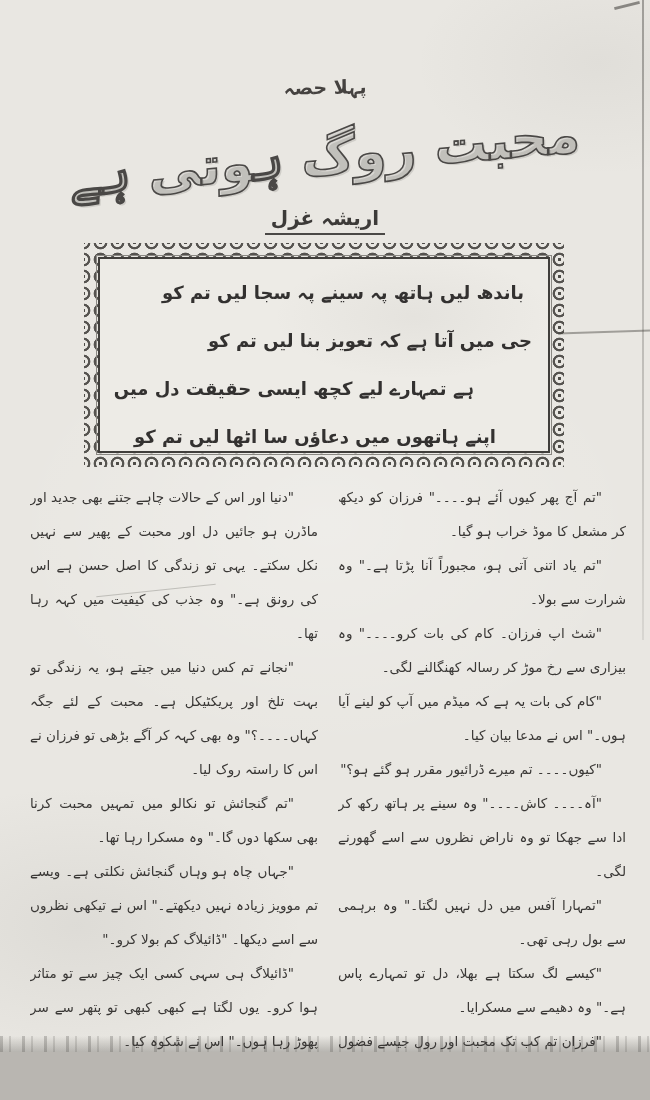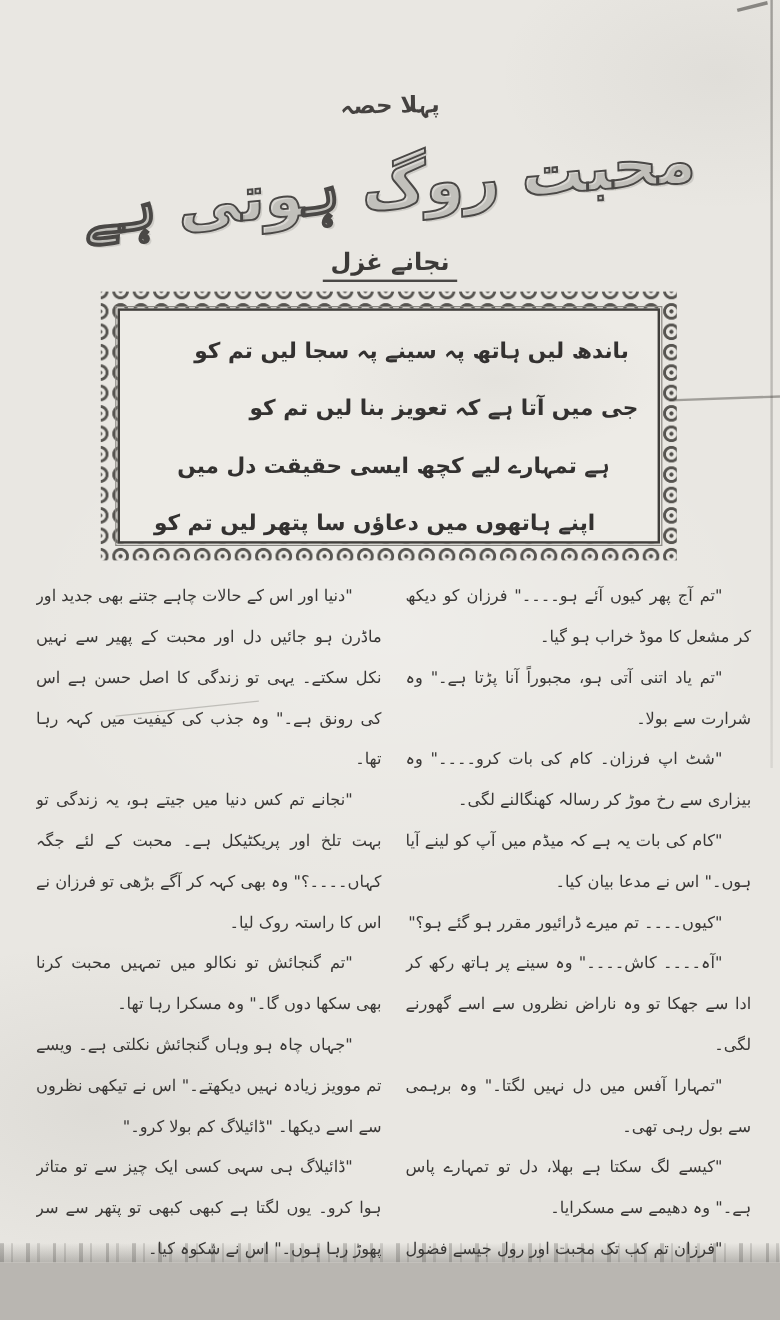--- a/index.html
+++ b/index.html
@@ -51,21 +51,21 @@
     background-position:8px 8px, 8px 8px;}
   .poem-inner{width:100%;height:100%;box-sizing:border-box;
     background:
       radial-gradient(ellipse 200px 90px at 70% 30%, rgba(120,118,112,.07), transparent 70%),
       #edebe6;
     border:2px solid #403e3b;outline:1px solid #8a8883;outline-offset:1px;
     padding:10px 16px 6px;direction:rtl;}
   .poem-line{font-size:18px;font-weight:bold;line-height:48px;white-space:nowrap;color:#333130;}
   .poem-line:nth-child(1){margin-right:8px;}
   .poem-line:nth-child(2){}
-  .poem-line:nth-child(3){margin-right:24px;}
+  .poem-line:nth-child(3){margin-right:58px;}
   .poem-line:nth-child(4){margin-right:36px;}
 
   
   .body-cols{position:absolute;left:30px;top:480px;width:596px;height:576px;
     display:flex;gap:20px;overflow:hidden;}
   .col{width:288px;height:100%;overflow:hidden;direction:rtl;
     font-size:13.5px;line-height:34px;color:#3a3836;
     text-align:justify;text-align-last:right;}
   .col p{margin:0;text-indent:24px;}
 
@@ -85,29 +85,29 @@
   <div class="edge-shadow-right"></div>
   <div class="crease-line"></div>
   <div class="crease-line2"></div>
   <div class="bottom-noise"></div>
 
   <div class="part-label">پہلا حصہ</div>
 
   <div class="main-title">محبت روگ ہوتی ہے</div>
 
   <div class="author">
-    <span>نجانے غزل</span>
+    <span>اریشہ غزل</span>
   </div>
 
   <div class="poem-outer">
     <div class="poem-inner">
       <div class="poem-line">باندھ لیں ہاتھ پہ سینے پہ سجا لیں تم کو</div>
       <div class="poem-line">جی میں آتا ہے کہ تعویز بنا لیں تم کو</div>
       <div class="poem-line">ہے تمہارے لیے کچھ ایسی حقیقت دل میں</div>
-      <div class="poem-line">اپنے ہاتھوں میں دعاؤں سا پتھر لیں تم کو</div>
+      <div class="poem-line">اپنے ہاتھوں میں دعاؤں سا اٹھا لیں تم کو</div>
     </div>
   </div>
 
   <div class="body-cols">
     <div class="col">
       <p>"دنیا اور اس کے حالات چاہے جتنے بھی جدید اور ماڈرن ہو جائیں دل اور محبت کے پھیر سے نہیں نکل سکتے۔ یہی تو زندگی کا اصل حسن ہے اس کی رونق ہے۔" وہ جذب کی کیفیت میں کہہ رہا تھا۔</p>
       <p>"نجانے تم کس دنیا میں جیتے ہو، یہ زندگی تو بہت تلخ اور پریکٹیکل ہے۔ محبت کے لئے جگہ کہاں۔۔۔۔؟" وہ بھی کہہ کر آگے بڑھی تو فرزان نے اس کا راستہ روک لیا۔</p>
       <p>"تم گنجائش تو نکالو میں تمہیں محبت کرنا بھی سکھا دوں گا۔" وہ مسکرا رہا تھا۔</p>
       <p>"جہاں چاہ ہو وہاں گنجائش نکلتی ہے۔ ویسے تم موویز زیادہ نہیں دیکھتے۔" اس نے تیکھی نظروں سے اسے دیکھا۔ "ڈائیلاگ کم بولا کرو۔"</p>
       <p>"ڈائیلاگ ہی سہی کسی ایک چیز سے تو متاثر ہوا کرو۔ یوں لگتا ہے کبھی کبھی تو پتھر سے سر پھوڑ رہا ہوں۔" اس نے شکوہ کیا۔</p>

